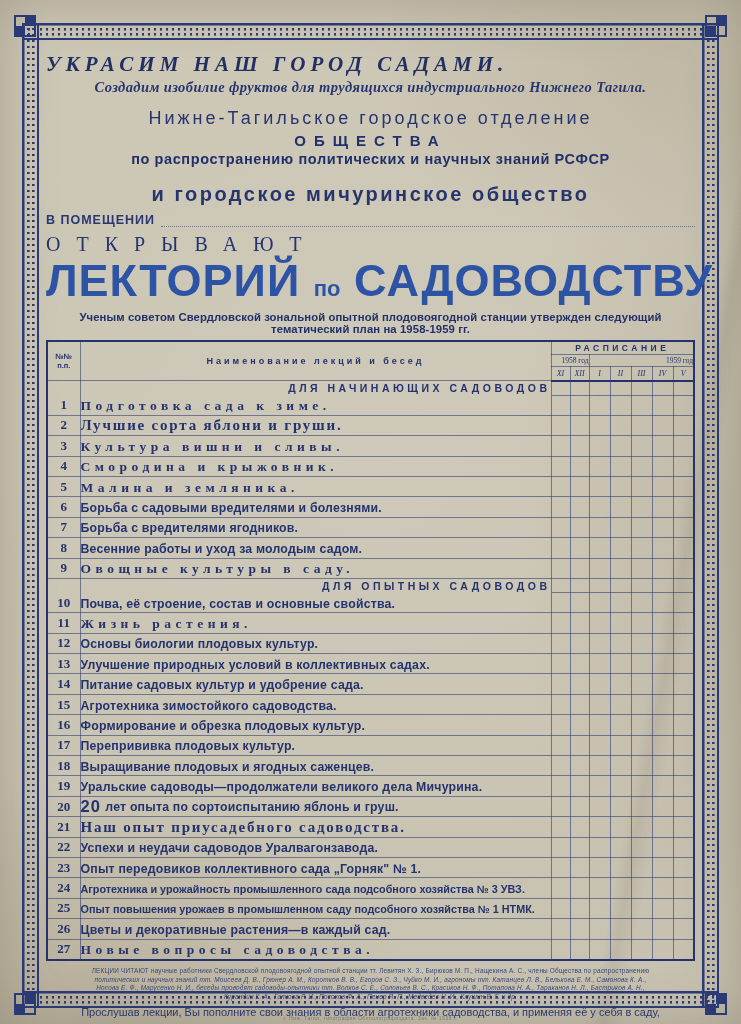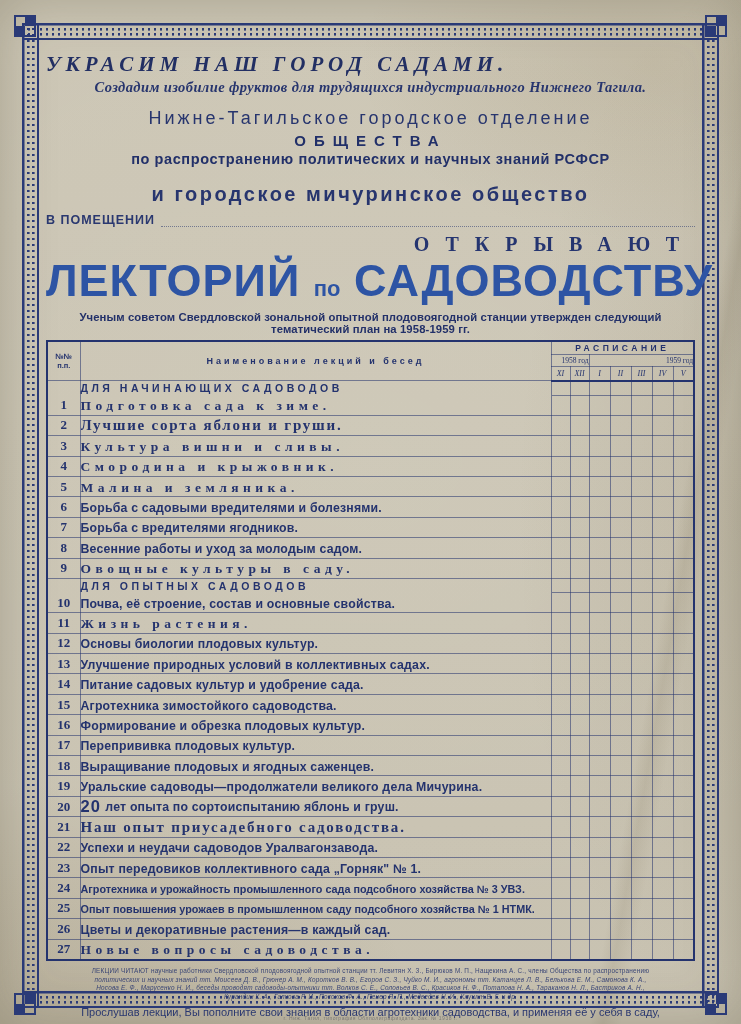--- a/index.html
+++ b/index.html
@@ -62,40 +62,40 @@
     font-size:14.5px;letter-spacing:.4px;color:#27356e;}
   .dotline{margin-top:4px;height:4px;
     background:repeating-linear-gradient(90deg,#2a3a77 0 1.6px,transparent 1.6px 5.6px);
     opacity:.75;}
   .org1{margin-top:8px;text-align:center;font-size:18px;letter-spacing:3px;font-weight:500;color:#27356e;}
   .org2{margin-top:3px;text-align:center;font-size:15px;font-weight:800;letter-spacing:8px;color:#223069;}
   .org3{margin-top:2px;text-align:center;font-size:14.5px;font-weight:800;letter-spacing:.6px;color:#223069;}
   .org4{margin-top:16px;text-align:center;font-size:20px;letter-spacing:2.5px;font-weight:700;color:#27356e;}
   .premises{margin-top:7px;display:flex;align-items:flex-end;font-size:12.5px;font-weight:700;letter-spacing:1px;color:#2a3870;}
   .premises .fill{flex:1;margin-left:6px;border-bottom:1px dotted rgba(42,56,112,.55);height:13px;}
-  .opens{margin-top:6px;text-align:right;font-family:"Liberation Serif",serif;font-weight:700;
+  .opens{margin-top:6px;text-align:left;font-family:"Liberation Serif",serif;font-weight:400;
     font-size:20px;letter-spacing:16px;color:#253570;}
   .main-title{margin:2px 0 0;text-align:center;font-weight:800;color:#2d54a4;
     font-size:45px;line-height:1.02;letter-spacing:1px;white-space:nowrap;}
   .main-title .small{font-size:22px;font-weight:700;letter-spacing:0;}
   .plan-line{margin-top:7px;text-align:center;font-size:11.3px;font-weight:700;letter-spacing:.1px;color:#223069;}
 
   
   table.plan{width:100%;margin-top:5px;border-collapse:collapse;table-layout:fixed;
     border:2px solid #24336e;}
   table.plan th,table.plan td{border:1px solid rgba(36,51,110,.55);padding:0;color:#24336e;}
   th.numhead{font-size:7.5px;font-weight:700;line-height:1.25;text-align:center;}
   th.namehead{font-size:9px;font-weight:700;letter-spacing:3px;text-align:center;}
   th.schedtitle{font-size:8.5px;font-weight:700;letter-spacing:3.5px;text-align:center;height:12px;}
   th.yearhead{font-size:7.5px;font-weight:400;text-align:right;height:11px;font-family:"Liberation Serif",serif;}
   th.monthhead{font-size:8px;font-weight:400;text-align:center;height:13px;font-family:"Liberation Serif",serif;font-style:italic;}
   thead tr:last-child th{border-bottom:2px solid #24336e;}
   td.numcell{text-align:center;font-family:"Liberation Serif",serif;font-weight:700;font-size:13px;}
   td.namecell{padding-left:11px;height:19.4px;white-space:nowrap;overflow:hidden;margin-left:14px;}
-  td.seccell{text-align:left;font-weight:700;font-size:10.5px;letter-spacing:3.5px;height:14px;padding-left:0;}
+  td.seccell{text-align:right;font-weight:700;font-size:10.5px;letter-spacing:3.5px;height:14px;padding-left:0;}
   tr.sec td{border-top:1.8px solid #24336e;}
   tr.sec td.numcell,tr.sec td.seccell{border-bottom:none;}
   tr.noTop td.numcell,tr.noTop td.namecell{border-top:none;}
   td.schedL,th.schedL{border-left:1.8px solid #24336e;}
   td.thickL,th.thickL{border-left:1.6px solid #24336e;}
   .v-sp{font-family:"Liberation Serif",serif;font-weight:700;font-size:13.5px;letter-spacing:4.5px;}
   .v-sr{font-family:Liberation Serif, serif;font-weight:700;font-size:15px;letter-spacing:1.8px;}
   .v-sn{font-weight:700;font-size:12.3px;letter-spacing:.2px;}
   .v-sc{font-weight:700;font-size:10.8px;letter-spacing:0;}
   .lead{font-weight:800;font-size:16.5px;letter-spacing:1px;vertical-align:-1px;}

